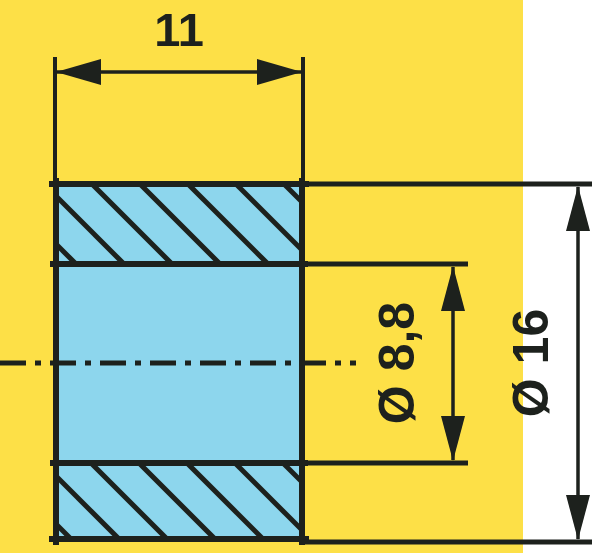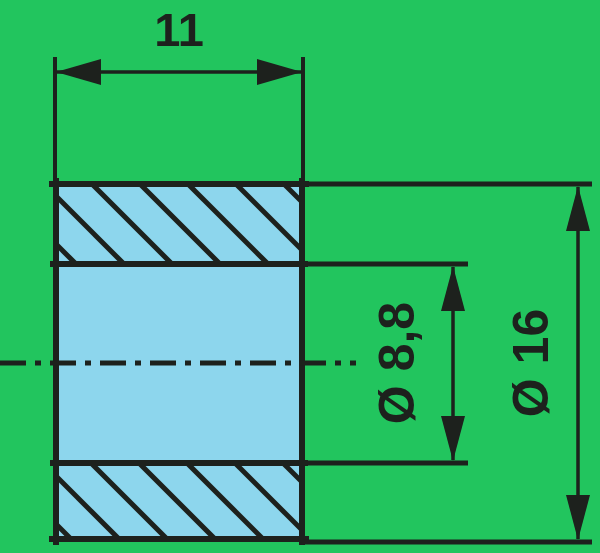--- a/index.html
+++ b/index.html
@@ -8,23 +8,23 @@
     background: #ffffff;
   }
   body {
     width: 600px;
     height: 553px;
     font-family: "Liberation Sans", sans-serif;
     overflow: hidden;
   }
   #drawing-root {
     position: relative;
-    width: 600px;
+    width: 523px;
     height: 553px;
-    background: #22c55e;
+    background: #fde047;
   }
   svg#tech-drawing {
     display: block;
     width: 600px;
     height: 553px;
   }
   .dim-text {
     font-family: "Liberation Sans", sans-serif;
     font-weight: bold;
     fill: #1d211d;

